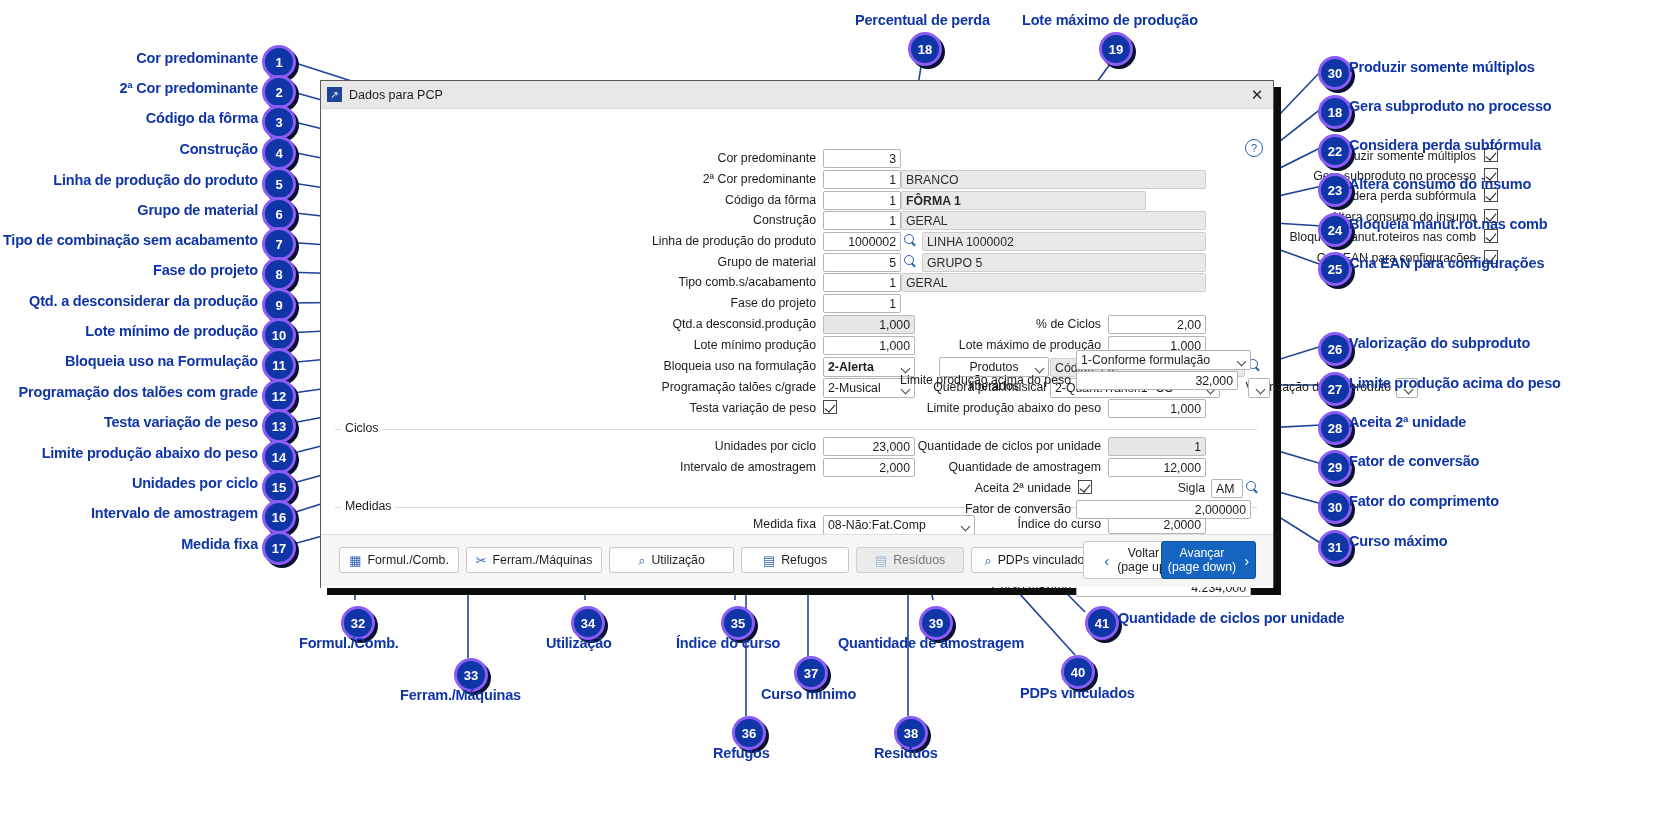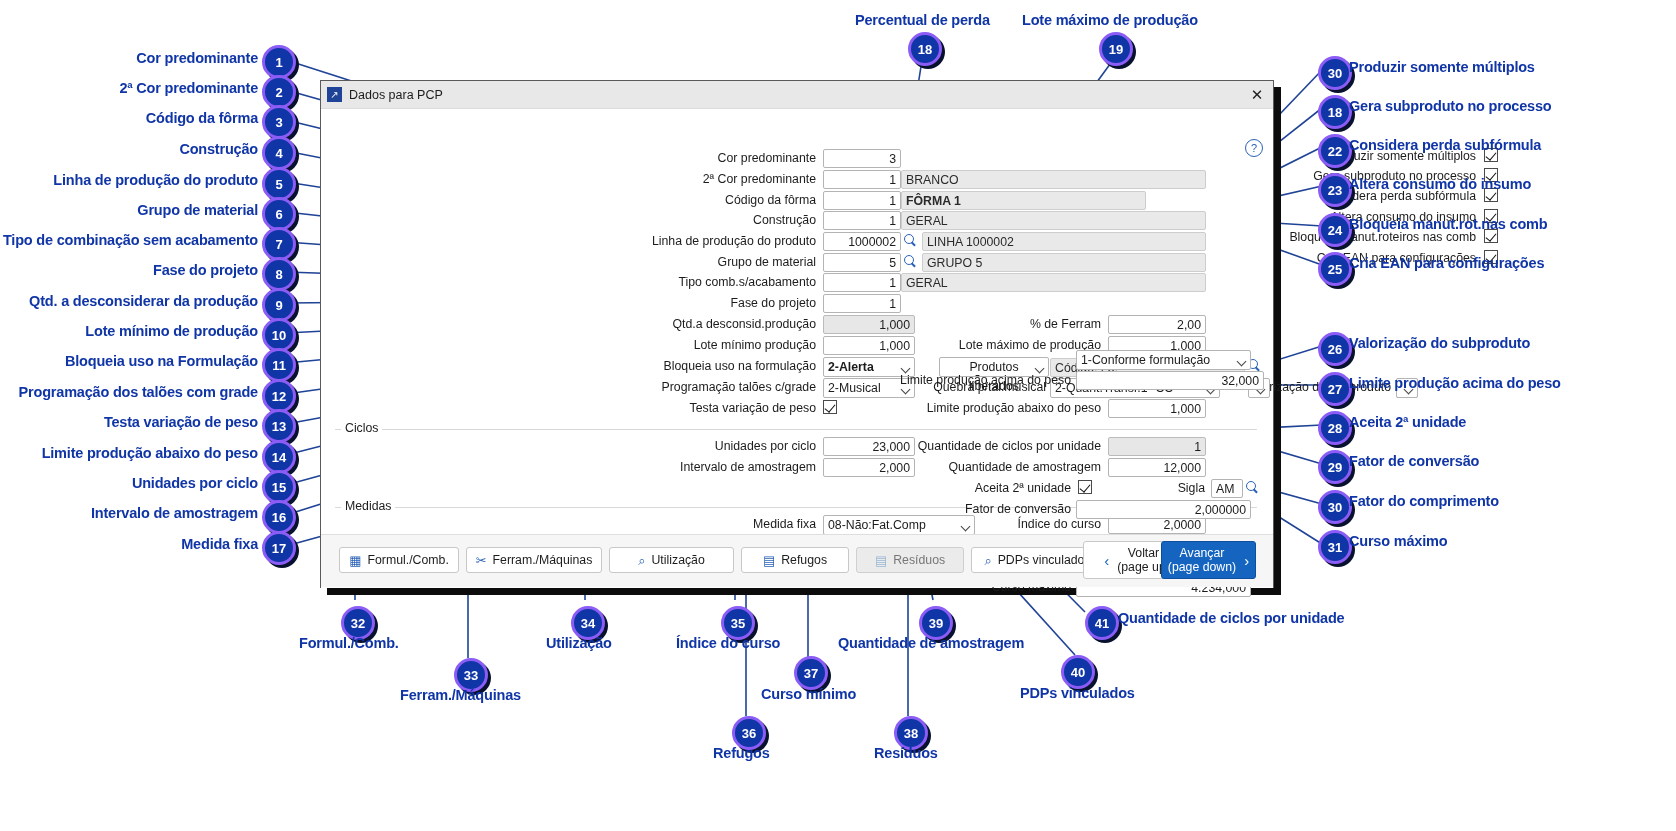--- a/index.html
+++ b/index.html
@@ -179,21 +179,21 @@
     <div class="desc" style="left:580px;top:164px;width:305px;">GERAL</div>
 
     <div class="lbl" style="left:250px;top:187px;width:245px;">Fase do projeto</div>
     <div class="inp" style="left:502px;top:185px;width:78px;">1</div>
 
     <div class="lbl" style="left:250px;top:208px;width:245px;">Qtd.a desconsid.produção</div>
     <div class="inp ro" style="left:502px;top:206px;width:92px;">1,000</div>
     <div class="lbl" style="left:250px;top:229px;width:245px;">Lote mínimo produção</div>
     <div class="inp" style="left:502px;top:227px;width:92px;">1,000</div>
 
-    <div class="lbl" style="left:560px;top:208px;width:220px;">% de Ferram</div>
+    <div class="lbl" style="left:560px;top:208px;width:220px;">% de Ciclos</div>
     <div class="inp" style="left:787px;top:206px;width:98px;">2,00</div>
     <div class="lbl" style="left:560px;top:229px;width:220px;">Lote máximo de produção</div>
     <div class="inp" style="left:787px;top:227px;width:98px;">1,000</div>
 
     <div class="lbl" style="left:250px;top:250px;width:245px;">Bloqueia uso na formulação</div>
     <div class="sel" style="left:502px;top:248px;width:92px;font-weight:bold;">2-Alerta</div>
     <div class="sel" style="left:618px;top:248px;width:110px;text-align:center;padding:0 4px;">Produtos liberados</div>
     <div class="desc" style="left:729px;top:249px;width:195px;">Código: 25;</div>
     <div class="mag" style="left:927px;top:250px;">
         <i></i>
@@ -250,21 +250,21 @@
     <div class="cb" style="left:1163px;top:120px;"></div>
     <div class="lbl" style="left:700px;top:142px;width:455px;">Cria EAN para configurações</div>
     <div class="cb" style="left:1163px;top:141px;"></div>
 
     <div class="sel" style="left:927px;top:269px;width:0;"></div>
   </div>
 
   <div style="position:absolute;left:0;top:27px;width:952px;height:479px;pointer-events:none">
     <div class="sel" style="left:755px;top:242px;width:175px;pointer-events:auto;">1-Conforme formulação</div>
     <div class="lbl" style="left:560px;top:265px;width:190px;">Limite produção acima do peso</div>
-    <div class="inp" style="left:755px;top:263px;width:188px;pointer-events:auto;">32,000</div>
+    <div class="inp" style="left:755px;top:263px;width:162px;pointer-events:auto;">32,000</div>
 
     <div class="lbl" style="left:600px;top:373px;width:150px;">Aceita 2ª unidade</div>
     <div class="cb" style="left:757px;top:372px;pointer-events:auto;"></div>
     <div class="lbl" style="left:838px;top:373px;width:46px;">Sigla</div>
     <div class="inp l" style="left:890px;top:371px;width:32px;pointer-events:auto;">AM</div>
     <div class="mag" style="left:925px;top:373px;pointer-events:auto;">
         <i></i>
         <b></b>
       </div>
 

